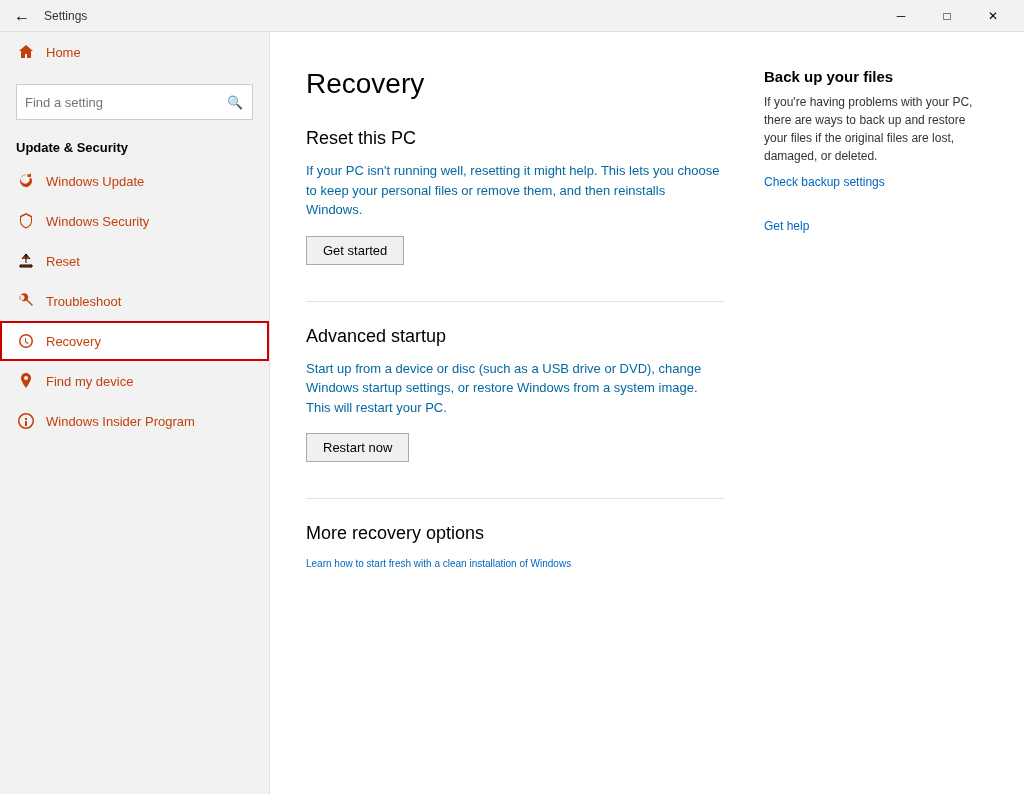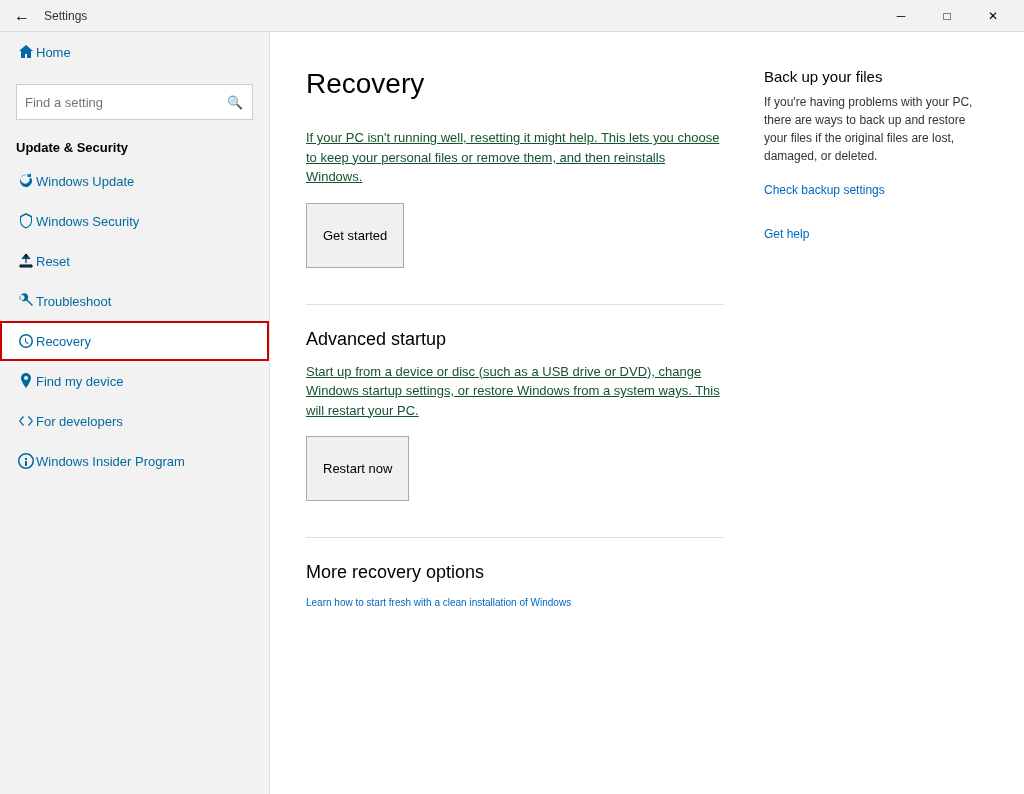--- a/index.html
+++ b/index.html
@@ -93,22 +93,22 @@
       font-weight: 600;
       color: #000;
     }
 
     .sidebar-item {
       display: flex;
       align-items: center;
       padding: 10px 16px;
       cursor: pointer;
       font-size: 13px;
-      color: #0369a1;
-      gap: 0;
+      color: #c2410c;
+      gap: 10px;
     }
 
     .sidebar-item .icon {
       width: 20px;
       height: 20px;
       display: flex;
       align-items: center;
       justify-content: center;
       flex-shrink: 0;
       font-size: 15px;
@@ -150,30 +150,29 @@
 
     .section-title {
       font-size: 18px;
       font-weight: 400;
       margin-bottom: 12px;
       color: #000;
     }
 
     .section-desc {
       font-size: 13px;
-      color: #14532d;
+      color: #0369a1;
       line-height: 1.5;
       margin-bottom: 16px;
       max-width: 520px;
-      text-decoration: underline;
     }
 
     .btn {
       display: inline-block;
-      padding: 24px 16px;
+      padding: 6px 16px;
       background: #f0f0f0;
       border: 1px solid #aaa;
       font-size: 13px;
       cursor: pointer;
       color: #000;
       margin-bottom: 28px;
     }
 
     .section-divider {
       border: none;
@@ -194,29 +193,29 @@
       cursor: pointer;
       text-decoration: none;
     }
 
     
     .right-section {
       margin-bottom: 28px;
     }
     .right-section-title {
       font-size: 15px;
-      font-weight: 400;
+      font-weight: 700;
       margin-bottom: 8px;
       color: #000;
     }
     .right-section-desc {
       font-size: 12px;
       color: #333;
       line-height: 1.5;
-      margin-bottom: 16px;
+      margin-bottom: 8px;
     }
     .right-link {
       color: #0067c0;
       font-size: 12px;
       cursor: pointer;
       text-decoration: none;
     }
 
     
     .icon svg {
@@ -311,55 +310,48 @@
 
     <div class="sidebar-item">
       <span class="icon">
         <svg viewBox="0 0 16 16">
             <path d="M8 0C5.2 0 3 2.2 3 5c0 3.7 5 10 5 10s5-6.3 5-10C13 2.2 10.8 0 8 0zm0 7a2 2 0 1 1 0-4 2 2 0 0 1 0 4z"></path>
           </svg>
       </span>
       <span class="item-label">Find my device</span>
     </div>
 
-    <div class="sidebar-item">
-      <span class="icon">
-        <svg viewBox="0 0 16 16">
-            <path d="M5 3L1 8l4 5 1-1L2.5 8 6 4zm6 0l-1 1 3.5 4-3.5 4 1 1 4-5z"></path>
-          </svg>
-      </span>
-      <span class="item-label">For developers</span>
-    </div>
 
     <div class="sidebar-item">
       <span class="icon">
         <svg viewBox="0 0 16 16">
             <path d="M8 0a8 8 0 1 0 8 8A8 8 0 0 0 8 0zm0 1.5a6.5 6.5 0 1 1 0 13 6.5 6.5 0 0 1 0-13zM7 5h2v2H7zm0 3h2v5H7z"></path>
           </svg>
       </span>
       <span class="item-label">Windows Insider Program</span>
     </div>
 
   </div>
 
   <div class="main-content">
 
     <div class="content-left">
 
       <h1 class="page-title">Recovery</h1>
 
       
+      <h2 class="section-title">Reset this PC</h2>
       <p class="section-desc">If your PC isn't running well, resetting it might help. This lets you choose to keep your personal files or remove them, and then reinstalls Windows.</p>
       <button class="btn">Get started</button>
 
       <hr class="section-divider">
 
       
       <h2 class="section-title">Advanced startup</h2>
-      <p class="section-desc">Start up from a device or disc (such as a USB drive or DVD), change Windows startup settings, or restore Windows from a system ways. This will restart your PC.</p>
+      <p class="section-desc">Start up from a device or disc (such as a USB drive or DVD), change Windows startup settings, or restore Windows from a system image. This will restart your PC.</p>
       <button class="btn">Restart now</button>
 
       <hr class="section-divider">
 
       
       <h2 class="more-options-title">More recovery options</h2>
       <a class="link">Learn how to start fresh with a clean installation of Windows</a>
 
     </div>
 

